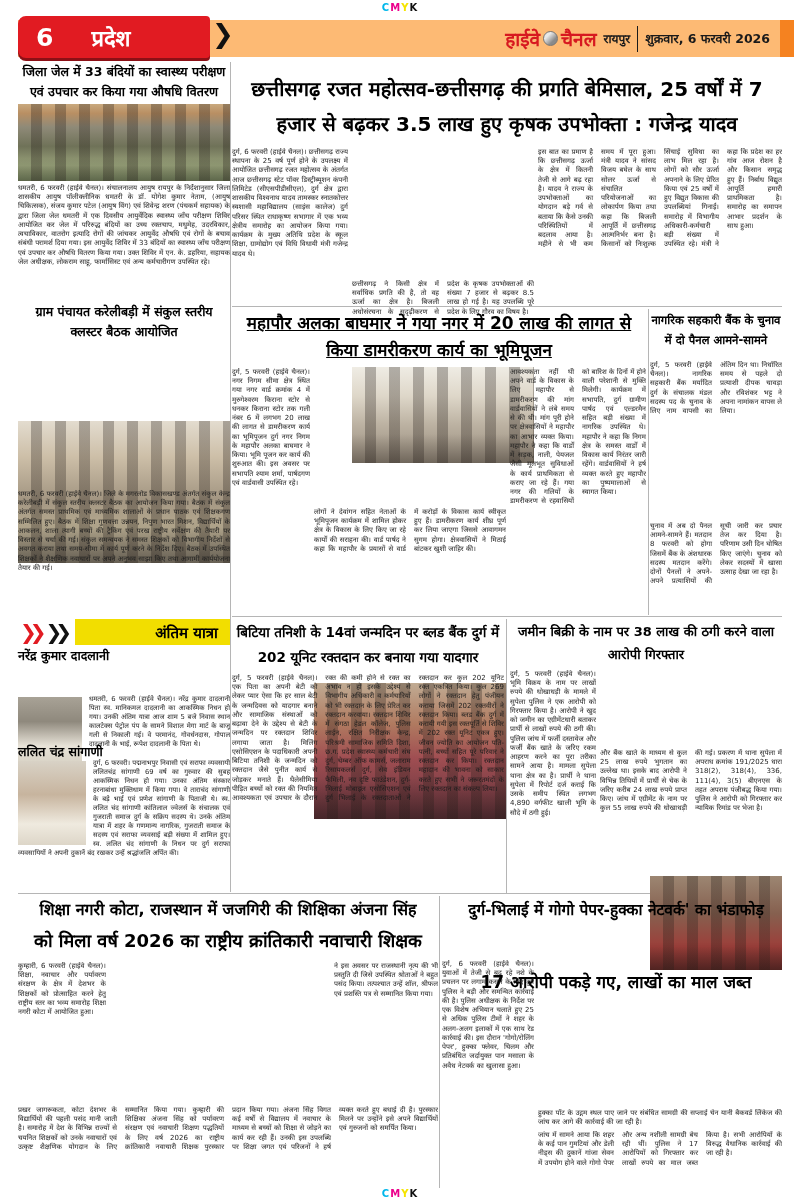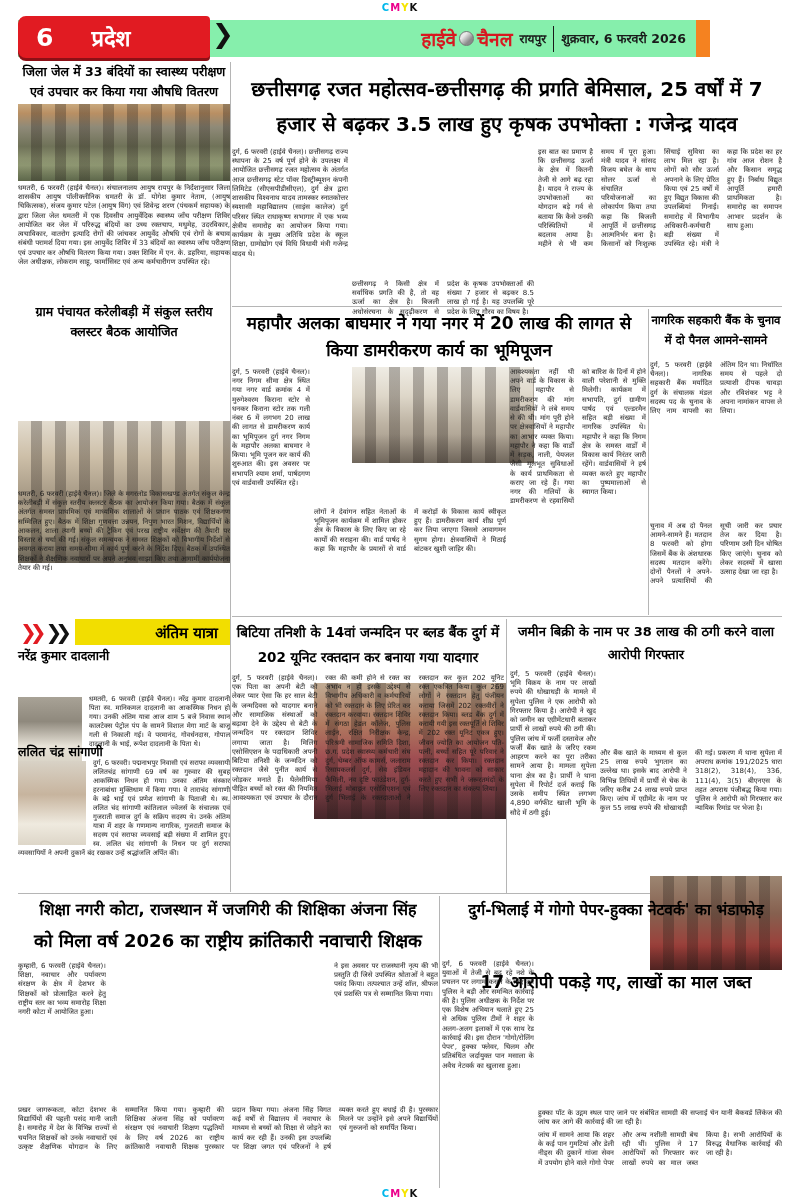--- a/index.html
+++ b/index.html
@@ -2,21 +2,21 @@
 <html><head>
 <meta charset="utf-8">
 <style>
   html,body{margin:0;padding:0;background:#ffffff;}
   body{width:800px;height:1203px;position:relative;font-family:"DejaVu Sans",sans-serif;overflow:hidden;}
   .abs{position:absolute;}
   
   .cmyk{width:800px;text-align:center;font-size:10px;font-weight:bold;letter-spacing:1px;font-family:"DejaVu Sans",sans-serif;}
   .cmyk .c{color:#00b7eb}.cmyk .m{color:#ec008c}.cmyk .y{color:#f5e400}.cmyk .k{color:#111}
   
-  .masthead-bar{left:18px;top:20px;width:692px;height:37px;background:#86efac;}
+  .masthead-bar{left:18px;top:20px;width:776px;height:37px;background:#fdba74;}
   .orange-edge{position:absolute;right:0;top:0;width:14px;height:37px;background:#f58220;}
   .red-tab{left:18px;top:16px;width:192px;height:42px;background:#e11b22;border-radius:8px 4px 4px 8px;box-shadow:0 3px 0 #8d1016;display:flex;align-items:center;}
   .pageno{color:#fff;font-size:25px;font-weight:bold;margin-left:18px;}
   .section-name{color:#fff;font-size:22px;font-weight:bold;margin-left:38px;}
   .tab-arrow{left:212px;top:21px;font-size:26px;font-weight:bold;color:#111;line-height:1;}
   .mast-right{position:absolute;right:24px;top:0;height:37px;display:flex;align-items:center;gap:7px;}
   .mast-title{color:#d71920;font-size:19px;font-weight:bold;display:flex;align-items:center;gap:3px;white-space:nowrap;}
   .mast-logo{width:13px;height:13px;border-radius:50%;background:linear-gradient(135deg,#e8e8e8 30%,#8a8a8a 70%);display:inline-block;border:1px solid #777;}
   .mast-city{color:#1a1a1a;font-size:12px;font-weight:bold;white-space:nowrap;}
   .mast-div{width:1px;height:26px;background:#1a1a1a;}
@@ -112,21 +112,21 @@
   <div class="ph ph-lalit obit-photo" style="width:68px;height:84px;"></div>
   <span>दुर्ग, 6 फरवरी। पद्मनाभपुर निवासी एवं सराफा व्यवसायी ललितचंद्र सांगाणी 69 वर्ष का गुरुवार की सुबह आकस्मिक निधन हो गया। उनका अंतिम संस्कार हरनाबांधा मुक्तिधाम में किया गया। वे ताराचंद सांगाणी के बड़े भाई एवं प्रणेश सांगाणी के पिताजी थे। स्व. ललित चंद सांगाणी कांतिलाल ज्वेलर्स के संचालक एवं गुजराती समाज दुर्ग के सक्रिय सदस्य थे। उनके अंतिम यात्रा में शहर के गणमान्य नागरिक, गुजराती समाज के सदस्य एवं सराफा व्यवसाई बड़ी संख्या में शामिल हुए। स्व. ललित चंद सांगाणी के निधन पर दुर्ग सराफा व्यवसायियों ने अपनी दुकानें बंद रखकर उन्हें श्रद्धांजलि अर्पित की।</span>
 </div>
 
 <div class="abs hl" style="left:232px;top:72px;width:550px;height:70px;font-size:20px;line-height:35px;">छत्तीसगढ़ रजत महोत्सव-छत्तीसगढ़ की प्रगति बेमिसाल, 25 वर्षों में 7 हजार से बढ़कर 3.5 लाख हुए कृषक उपभोक्ता : गजेन्द्र यादव</div>
 <div class="abs bt" style="left:232px;top:148px;width:116px;height:155px;">दुर्ग, 6 फरवरी (हाईवे चैनल)। छत्तीसगढ़ राज्य स्थापना के 25 वर्ष पूर्ण होने के उपलक्ष्य में आयोजित छत्तीसगढ़ रजत महोत्सव के अंतर्गत आज छत्तीसगढ़ स्टेट पॉवर डिस्ट्रीब्यूशन कंपनी लिमिटेड (सीएसपीडीसीएल), दुर्ग क्षेत्र द्वारा शासकीय विश्वनाथ यादव तामस्कर स्नातकोत्तर स्वशासी महाविद्यालय (साइंस कालेज) दुर्ग परिसर स्थित राधाकृष्ण सभागार में एक भव्य क्षेत्रीय समारोह का आयोजन किया गया। कार्यक्रम के मुख्य अतिथि प्रदेश के स्कूल शिक्षा, ग्रामोद्योग एवं विधि विधायी मंत्री गजेन्द्र यादव थे।</div>
 <div class="abs ph ph-award crowd" style="left:352px;top:148px;width:182px;height:96px;"></div>
 <div class="abs bt cols-2" style="left:352px;top:254px;width:182px;height:56px;margin-top:26px;">छत्तीसगढ़ ने किसी क्षेत्र में सर्वाधिक प्रगति की है, तो वह ऊर्जा का क्षेत्र है। बिजली अधोसंरचना के सुदृढ़ीकरण से प्रदेश के कृषक उपभोक्ताओं की संख्या 7 हजार से बढ़कर 8.5 लाख हो गई है। यह उपलब्धि पूरे प्रदेश के लिए गौरव का विषय है।</div>
 <div class="abs bt cols-4" style="left:538px;top:148px;width:244px;height:155px;">इस बात का प्रमाण है कि छत्तीसगढ़ ऊर्जा के क्षेत्र में कितनी तेजी से आगे बढ़ रहा है। यादव ने राज्य के उपभोक्ताओं का योगदान बड़े गर्व से बताया कि कैसे उनकी परिस्थितियों में बदलाव आया है। महीने से भी कम समय में पूरा हुआ। मंत्री यादव ने सांसद विजय बघेल के साथ सोलर ऊर्जा से संचालित परियोजनाओं का लोकार्पण किया तथा कहा कि बिजली आपूर्ति में छत्तीसगढ़ आत्मनिर्भर बना है। किसानों को निःशुल्क सिंचाई सुविधा का लाभ मिल रहा है। लोगों को सौर ऊर्जा अपनाने के लिए प्रेरित किया एवं 25 वर्षों में हुए विद्युत विकास की उपलब्धियां गिनाईं। समारोह में विभागीय अधिकारी-कर्मचारी बड़ी संख्या में उपस्थित रहे। मंत्री ने कहा कि प्रदेश का हर गांव आज रोशन है और किसान समृद्ध हुए हैं। निर्बाध विद्युत आपूर्ति हमारी प्राथमिकता है। समारोह का समापन आभार प्रदर्शन के साथ हुआ।</div>
 
-<div class="abs hl" style="left:232px;top:310px;width:414px;height:54px;font-size:17px;line-height:27px;">महापौर अलका बाघमार ने गया नगर में 20 लाख की लागत से किया डामरीकरण कार्य का भूमिपूजन</div>
+<div class="abs hl" style="left:232px;top:310px;width:414px;height:54px;font-size:17px;line-height:27px;text-decoration:underline;">महापौर अलका बाघमार ने गया नगर में 20 लाख की लागत से किया डामरीकरण कार्य का भूमिपूजन</div>
 <div class="abs bt" style="left:232px;top:368px;width:78px;height:246px;">दुर्ग, 5 फरवरी (हाईवे चैनल)। नगर निगम सीमा क्षेत्र स्थित गया नगर वार्ड क्रमांक 4 में मुरुगेश्वरम किराना स्टोर से धनकर किराना स्टोर तक गली नंबर 6 में लगभग 20 लाख की लागत से डामरीकरण कार्य का भूमिपूजन दुर्ग नगर निगम के महापौर अलका बाघमार ने किया। भूमि पूजन कर कार्य की शुरुआत की। इस अवसर पर सभापति श्याम शर्मा, पार्षदगण एवं वार्डवासी उपस्थित रहे।</div>
 <div class="abs ph ph-mayor crowd" style="left:314px;top:368px;width:192px;height:136px;"></div>
 <div class="abs bt cols-2" style="left:314px;top:508px;width:192px;height:106px;">लोगों ने देवांगन सहित नेताओं के भूमिपूजन कार्यक्रम में शामिल होकर क्षेत्र के विकास के लिए किए जा रहे कार्यों की सराहना की। वार्ड पार्षद ने कहा कि महापौर के प्रयासों से वार्ड में करोड़ों के विकास कार्य स्वीकृत हुए हैं। डामरीकरण कार्य शीघ्र पूर्ण कर लिया जाएगा जिससे आवागमन सुगम होगा। क्षेत्रवासियों ने मिठाई बांटकर खुशी जाहिर की।</div>
 <div class="abs bt cols-2" style="left:510px;top:368px;width:136px;height:246px;">आवश्यकता नहीं थी अपने वार्ड के विकास के लिए महापौर से डामरीकरण की मांग वार्डवासियों ने लंबे समय से की थी। मांग पूरी होने पर क्षेत्रवासियों ने महापौर का आभार व्यक्त किया। महापौर ने कहा कि वार्डों में सड़क, नाली, पेयजल जैसी मूलभूत सुविधाओं के कार्य प्राथमिकता से कराए जा रहे हैं। गया नगर की गलियों के डामरीकरण से रहवासियों को बारिश के दिनों में होने वाली परेशानी से मुक्ति मिलेगी। कार्यक्रम में सभापति, दुर्ग ग्रामीण पार्षद एवं एल्डरमैन सहित बड़ी संख्या में नागरिक उपस्थित थे। महापौर ने कहा कि निगम क्षेत्र के समस्त वार्डों में विकास कार्य निरंतर जारी रहेंगे। वार्डवासियों ने हर्ष व्यक्त करते हुए महापौर का पुष्पमालाओं से स्वागत किया।</div>
 
 <div class="abs hl" style="left:650px;top:310px;width:132px;height:48px;font-size:11.5px;line-height:20px;">नागरिक सहकारी बैंक के चुनाव में दो पैनल आमने-सामने</div>
 <div class="abs bt cols-2" style="left:650px;top:361px;width:132px;height:62px;">दुर्ग, 5 फरवरी (हाईवे चैनल)। नागरिक सहकारी बैंक मर्यादित दुर्ग के संचालक मंडल सदस्य पद के चुनाव के लिए नाम वापसी का अंतिम दिन था। निर्धारित समय से पहले दो प्रत्याशी दीपक चावड़ा और रविशंकर भट्ट ने अपना नामांकन वापस ले लिया।</div>
 <div class="abs ph ph-bank crowd" style="left:650px;top:425px;width:132px;height:94px;"></div>
 <div class="abs bt cols-2" style="left:650px;top:522px;width:132px;height:92px;">चुनाव में अब दो पैनल आमने-सामने हैं। मतदान 8 फरवरी को होगा जिसमें बैंक के अंशधारक सदस्य मतदान करेंगे। दोनों पैनलों ने अपने-अपने प्रत्याशियों की सूची जारी कर प्रचार तेज कर दिया है। परिणाम उसी दिन घोषित किए जाएंगे। चुनाव को लेकर सदस्यों में खासा उत्साह देखा जा रहा है।</div>
 

